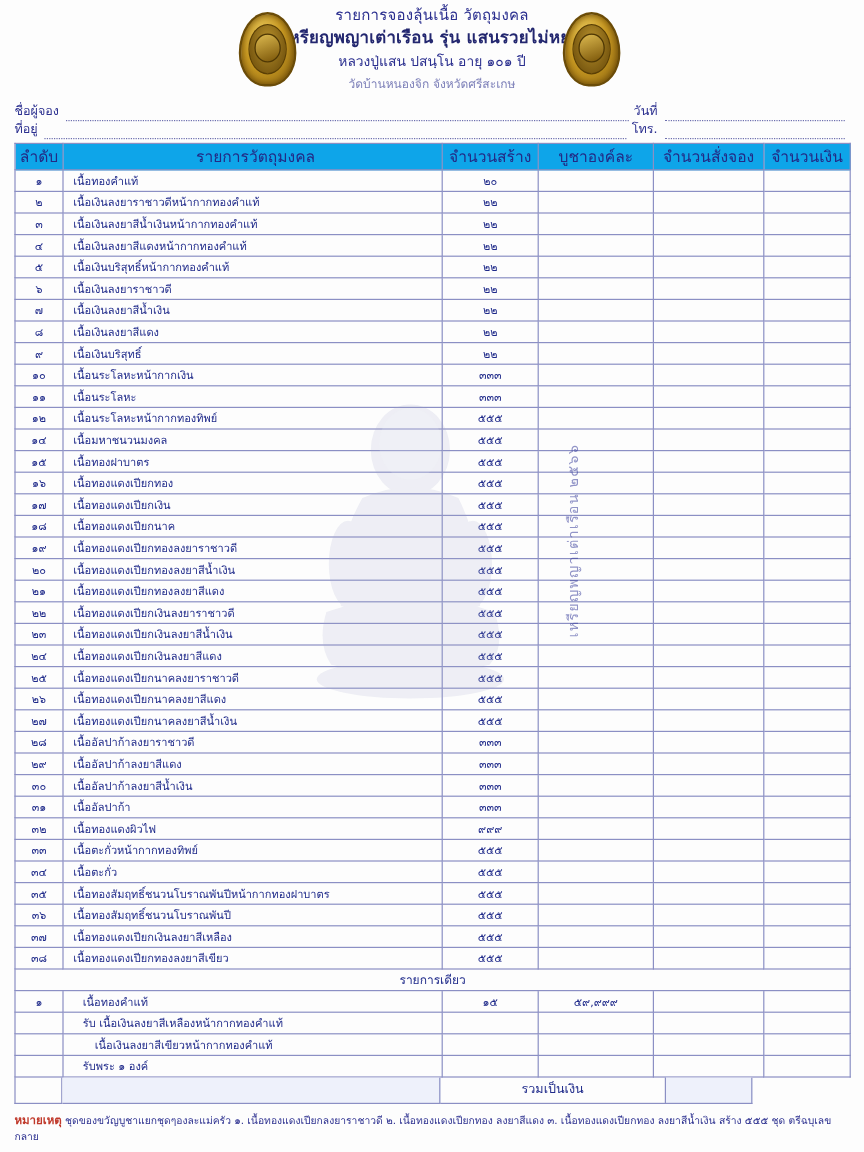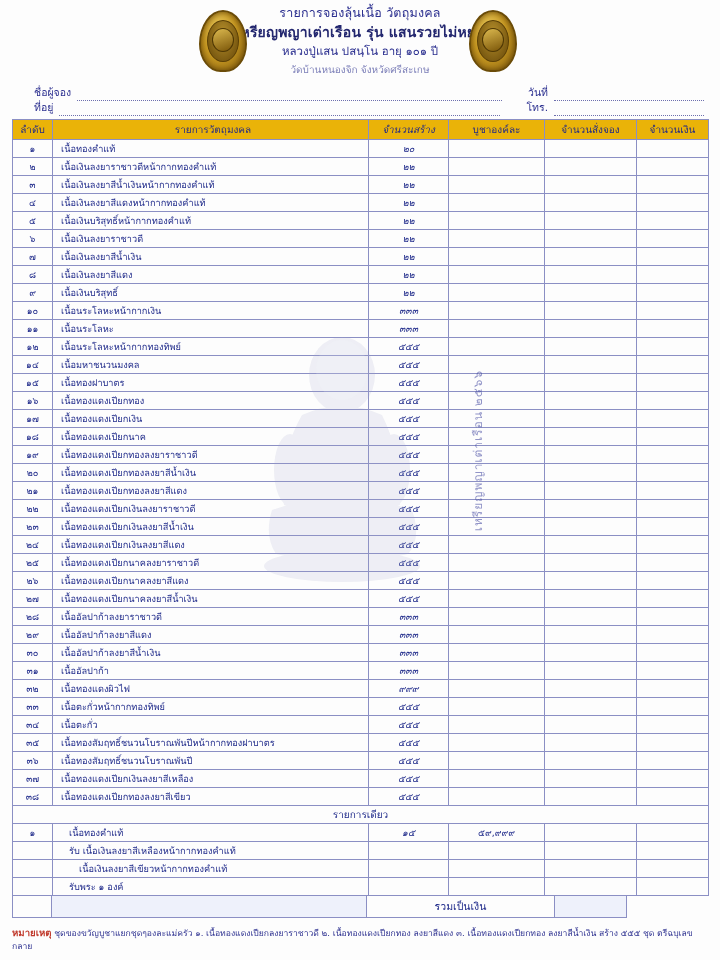--- a/index.html
+++ b/index.html
@@ -83,21 +83,21 @@
   .namelines {
     margin: 2px 12px 2px 12px;
     font-size: 10.5px;
     color: #2b2f8f;
   }
   .nameline {
     display: flex;
     align-items: flex-end;
     height: 15px;
   }
-  .nameline .lbl { white-space: nowrap; padding-right: 2px; margin-left: 22px; }
+  .nameline .lbl { white-space: nowrap; padding-right: 2px; }
   .nameline .dots {
     flex: 1;
     border-bottom: 1px dotted #6d6fae;
     height: 11px;
     margin: 0 4px;
   }
   .nameline .dots.short { flex: 0 0 150px; }
 
   
   table.main {
@@ -108,28 +108,28 @@
     font-size: 9.2px;
     color: #1f2a8a;
   }
   table.main th, table.main td {
     border: 1px solid #8b8fc4;
     height: 18px;
     padding: 0 3px;
   }
   table.main thead th {
     font-weight: normal;
-    font-size: 10px;
+    font-size: 13px;
     color: #232a85;
     height: 20px;
-    background: #eab308;
+    background: #0ea5e9;
   }
   .c-no   { width: 40px; text-align: center; }
   .c-desc { width: 316px; text-align: left; padding-left: 8px !important; }
-  .c-made { width: 80px; text-align: center; font-style: italic; }
+  .c-made { width: 80px; text-align: center; }
   .c-price{ width: 96px; text-align: center; }
   .c-order{ width: 92px; }
   .c-amt  { width: 72px; text-align: center; }
 
   .section-row td {
     text-align: center;
     font-size: 10px;
     height: 17px;
   }
   .special td { height: 19px; }

